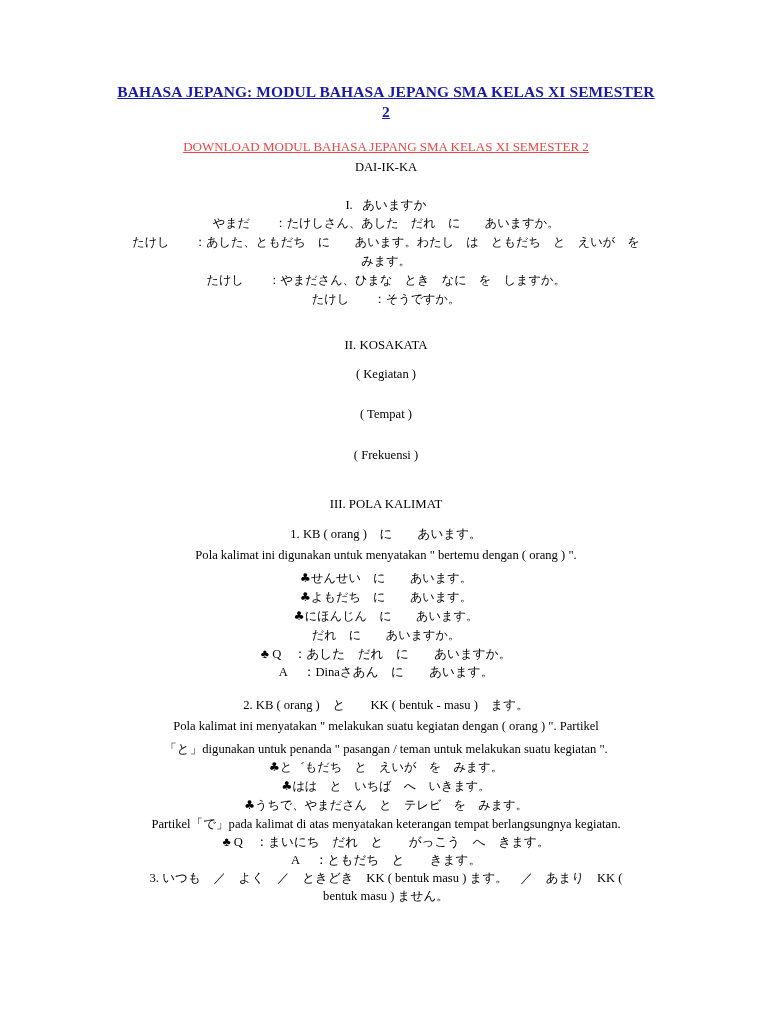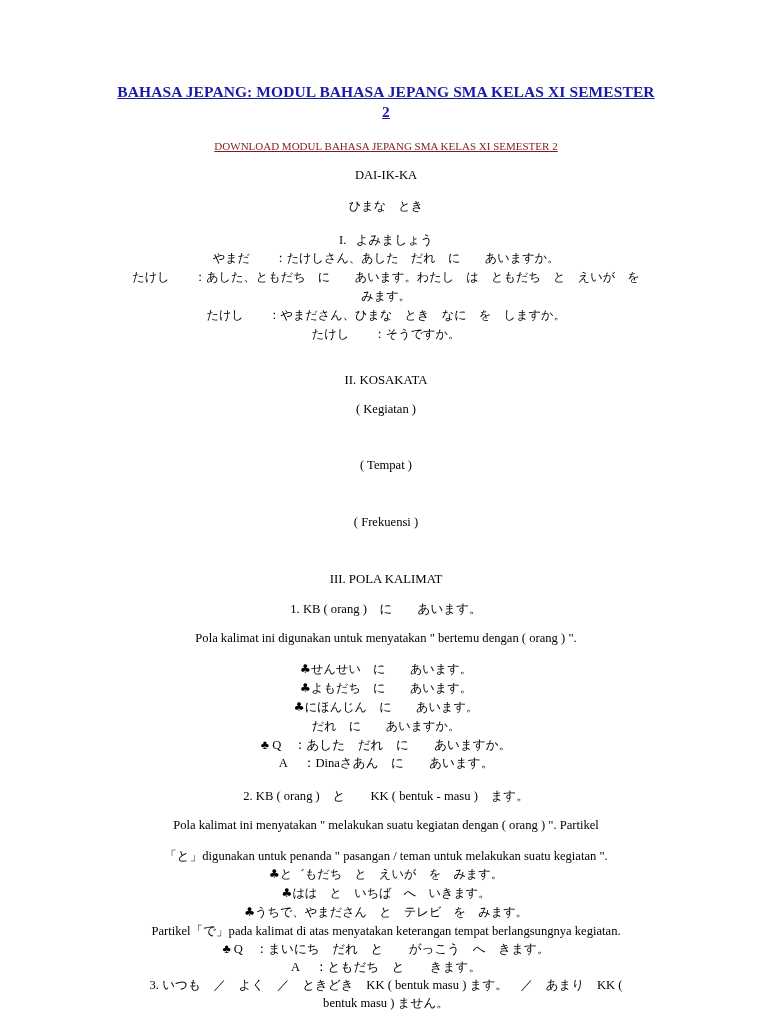--- a/index.html
+++ b/index.html
@@ -31,30 +31,30 @@
   .title {
     font-weight: bold;
     font-size: 15.5px;
     line-height: 20px;
     color: #1a1aa8;
     text-decoration: underline;
     margin: 0 0 8px 0;
     letter-spacing: 0.1px;
   }
   .sublink {
-    font-size: 11px;
+    font-size: 13px;
     line-height: 17px;
-    color: #7f1d1d;
+    color: #ef4444;
     text-decoration: underline;
     margin: 0 0 1px 0;
   }
   .line {
     font-size: 12.6px;
     line-height: 17.6px;
-    margin: 12px;
+    margin: 4px;
     white-space: pre-wrap;
     word-wrap: break-word;
   }
   .jp {
     font-family: "DejaVu Sans", sans-serif;
     font-size: 12.2px;
     line-height: 19px;
     margin: 0;
     white-space: pre-wrap;
     word-wrap: break-word;
@@ -85,25 +85,24 @@
 <div class="page">
   <div class="content">
 
     <div class="title">BAHASA JEPANG: MODUL BAHASA JEPANG SMA KELAS XI SEMESTER 2</div>
 
     <div class="spacer-sm"></div>
 
     <div class="sublink">DOWNLOAD MODUL BAHASA JEPANG SMA KELAS XI SEMESTER 2</div>
 
     <div class="line">DAI-IK-KA</div>
-    <div class="jp">ひまな　とき</div>
 
     <div class="spacer"></div>
 
-    <div class="mix">I.   よみましょう</div>
+    <div class="mix">I.   あいますか</div>
     <div class="jp">やまだ　　：たけしさん、あした　だれ　に　　あいますか。</div>
     <div class="jp">たけし　　：あした、ともだち　に　　あいます。わたし　は　ともだち　と　えいが　を</div>
     <div class="jp">みます。</div>
     <div class="jp">たけし　　：やまださん、ひまな　とき　なに　を　しますか。</div>
     <div class="jp">たけし　　：そうですか。</div>
 
     <div class="spacer"></div>
 
     <div class="heading">II. KOSAKATA</div>
     <div class="line">( Kegiatan )</div>

